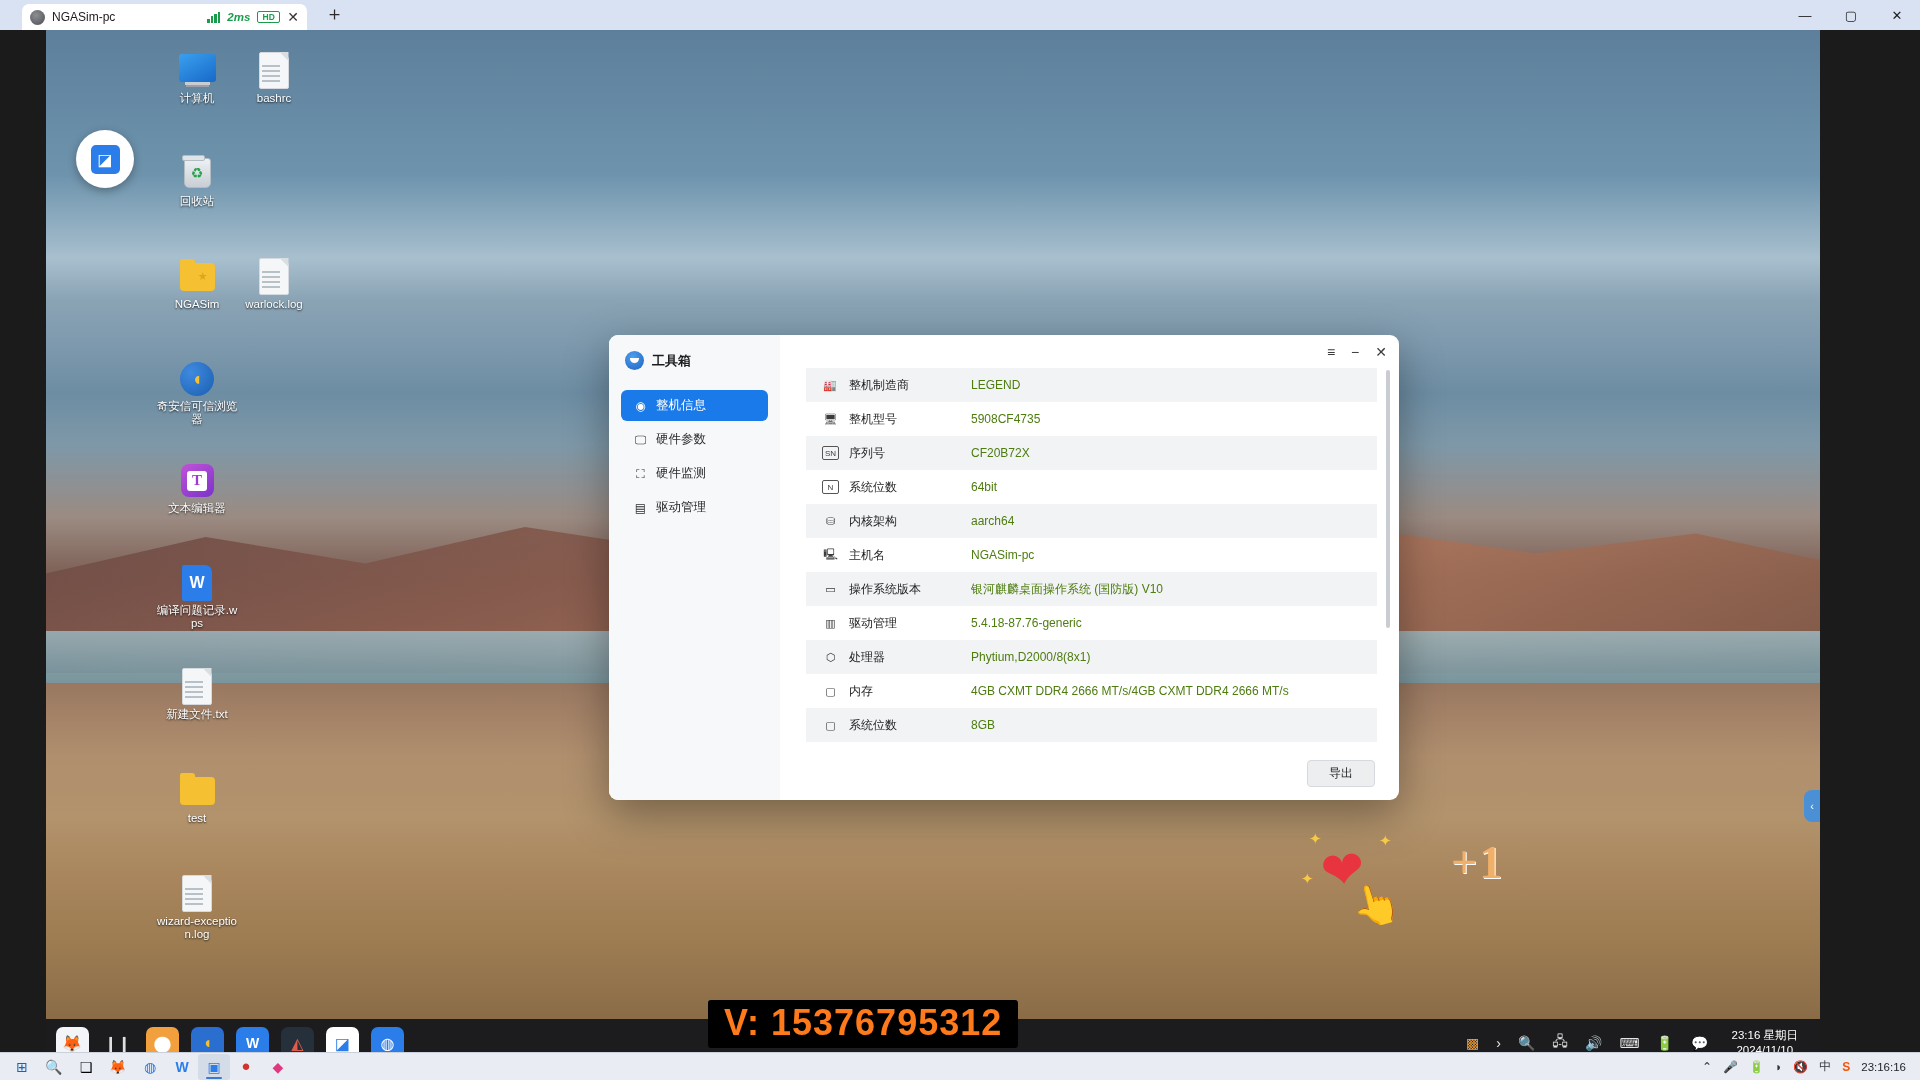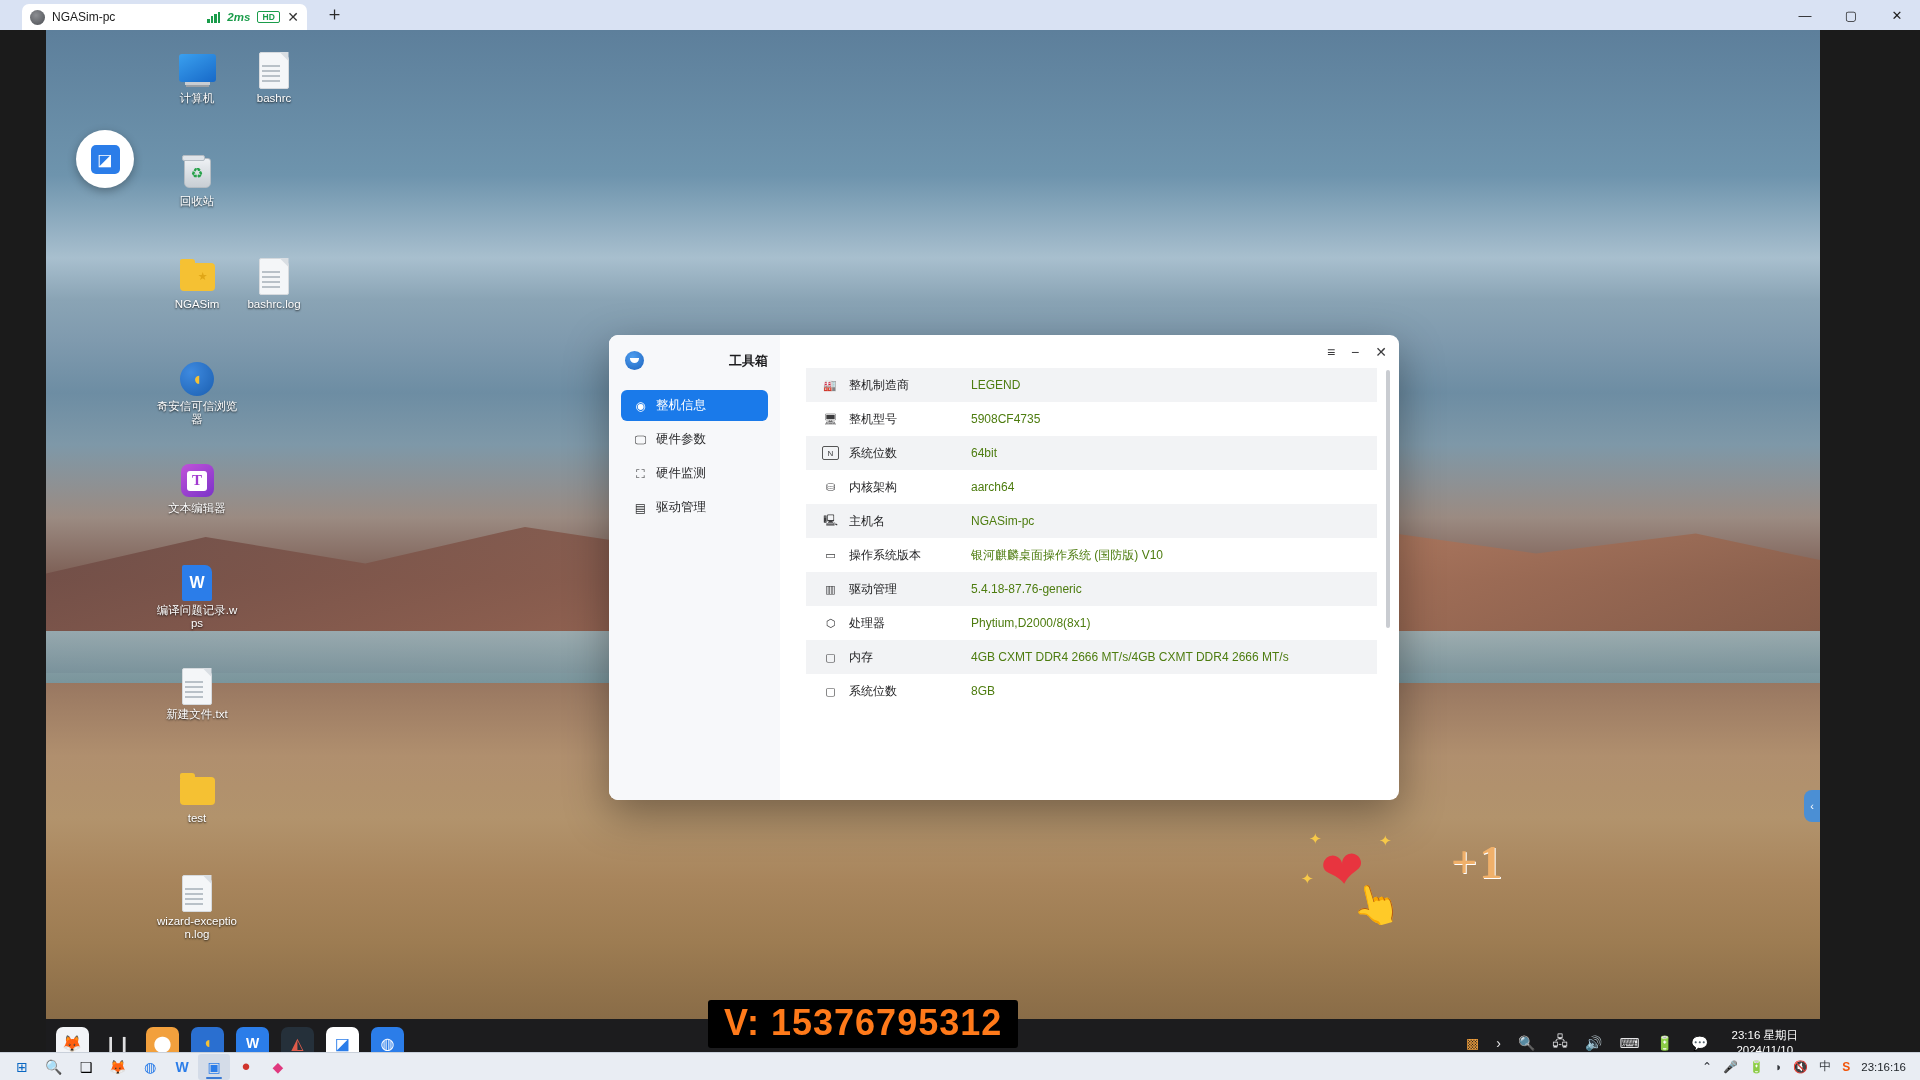--- a/index.html
+++ b/index.html
@@ -82,21 +82,21 @@
     justify-content:center;font-family:"Liberation Serif",serif;}
   .ig-wps{width:30px;height:36px;margin:1px auto;background:#2b7de9;
     border-radius:2px 7px 2px 2px;display:flex;align-items:center;
     justify-content:center;color:#fff;font-size:16px;font-weight:700;}
 
   
   .dlg{position:absolute;left:563px;top:305px;width:790px;height:465px;
     background:#fff;border-radius:9px;box-shadow:0 14px 44px rgba(0,0,0,.35);
     display:flex;overflow:hidden;}
   .dlg-side{width:171px;background:#f7f8fa;padding:14px 12px 0;flex:none;}
-  .dlg-brand{display:flex;align-items:center;gap:24px;margin:2px 0 20px 4px;justify-content:space-between;}
+  .dlg-brand{display:flex;align-items:center;gap:8px;margin:2px 0 20px 4px;}
   .brand-ic{width:19px;height:19px;border-radius:50%;
     background:radial-gradient(circle at 40% 32%,#4e9ef0,#1d63bd);
     display:flex;align-items:center;justify-content:center;}
   .brand-ic::after{content:"";width:9px;height:5px;background:#fff;
     border-radius:0 0 9px 9px;}
   .brand-tx{font-size:13px;color:#1d1d1f;font-weight:600;}
   .nav{display:flex;align-items:center;gap:8px;height:31px;padding-left:12px;
     border-radius:6px;font-size:12.5px;color:#2c2c2e;cursor:pointer;
     margin-bottom:3px;}
   .nav.active{background:#1a7aea;color:#fff;}
@@ -236,21 +236,21 @@
   </div>
   <div class="dicon" style="left:185px;top:228px">
     <div class="ig">
         <div class="ig-doc">
       <div class="ln" style="top:13px"></div>
           <div class="ln" style="top:18px"></div>
       <div class="ln" style="top:23px"></div>
           <div class="ln" style="top:28px"></div>
         </div>
       </div>
-    <div class="lbl">bashrc.log</div>
+    <div class="lbl">warlock.log</div>
   </div>
   <div class="dicon" style="left:108px;top:330px">
     <div class="ig">
         <div class="ig-browser">◖</div>
       </div>
     <div class="lbl">奇安信可信浏览器</div>
   </div>
   <div class="dicon" style="left:108px;top:432px">
     <div class="ig">
         <div class="ig-text">
@@ -337,20 +337,25 @@
           <span class="ric">🏭</span>
           <span class="rk">整机制造商</span>
           <span class="rv">LEGEND</span>
         </div>
         <div class="trow">
           <span class="ric">🖥</span>
           <span class="rk">整机型号</span>
           <span class="rv">5908CF4735</span>
         </div>
         <div class="trow">
+          <span class="ric" style="font-size:8px;border:1px solid #555;border-radius:2px;">SN</span>
+          <span class="rk">序列号</span>
+          <span class="rv">CF20B72X</span>
+        </div>
+        <div class="trow">
           <span class="ric" style="font-size:8px;border:1px solid #555;border-radius:2px;">N</span>
           <span class="rk">系统位数</span>
           <span class="rv">64bit</span>
         </div>
         <div class="trow">
           <span class="ric">⛁</span>
           <span class="rk">内核架构</span>
           <span class="rv">aarch64</span>
         </div>
         <div class="trow">
@@ -379,20 +384,23 @@
           <span class="rv">4GB CXMT DDR4 2666 MT/s/4GB CXMT DDR4 2666 MT/s</span>
         </div>
         <div class="trow">
           <span class="ric">▢</span>
           <span class="rk">系统位数</span>
           <span class="rv">8GB</span>
         </div>
         <div class="sbar"></div>
       </div>
 
+      <div class="dlg-foot">
+        <button class="btn-exp">导出</button>
+      </div>
     </div>
   </div>
 
   <div class="sticker">
     <div class="spark" style="left:8px;top:0">✦</div>
     <div class="spark" style="left:78px;top:2px">✦</div>
     <div class="spark" style="left:0;top:40px">✦</div>
     <div class="heart">❤</div>
     <div class="hand">👆</div>
     <div class="cntxt">+1</div>

